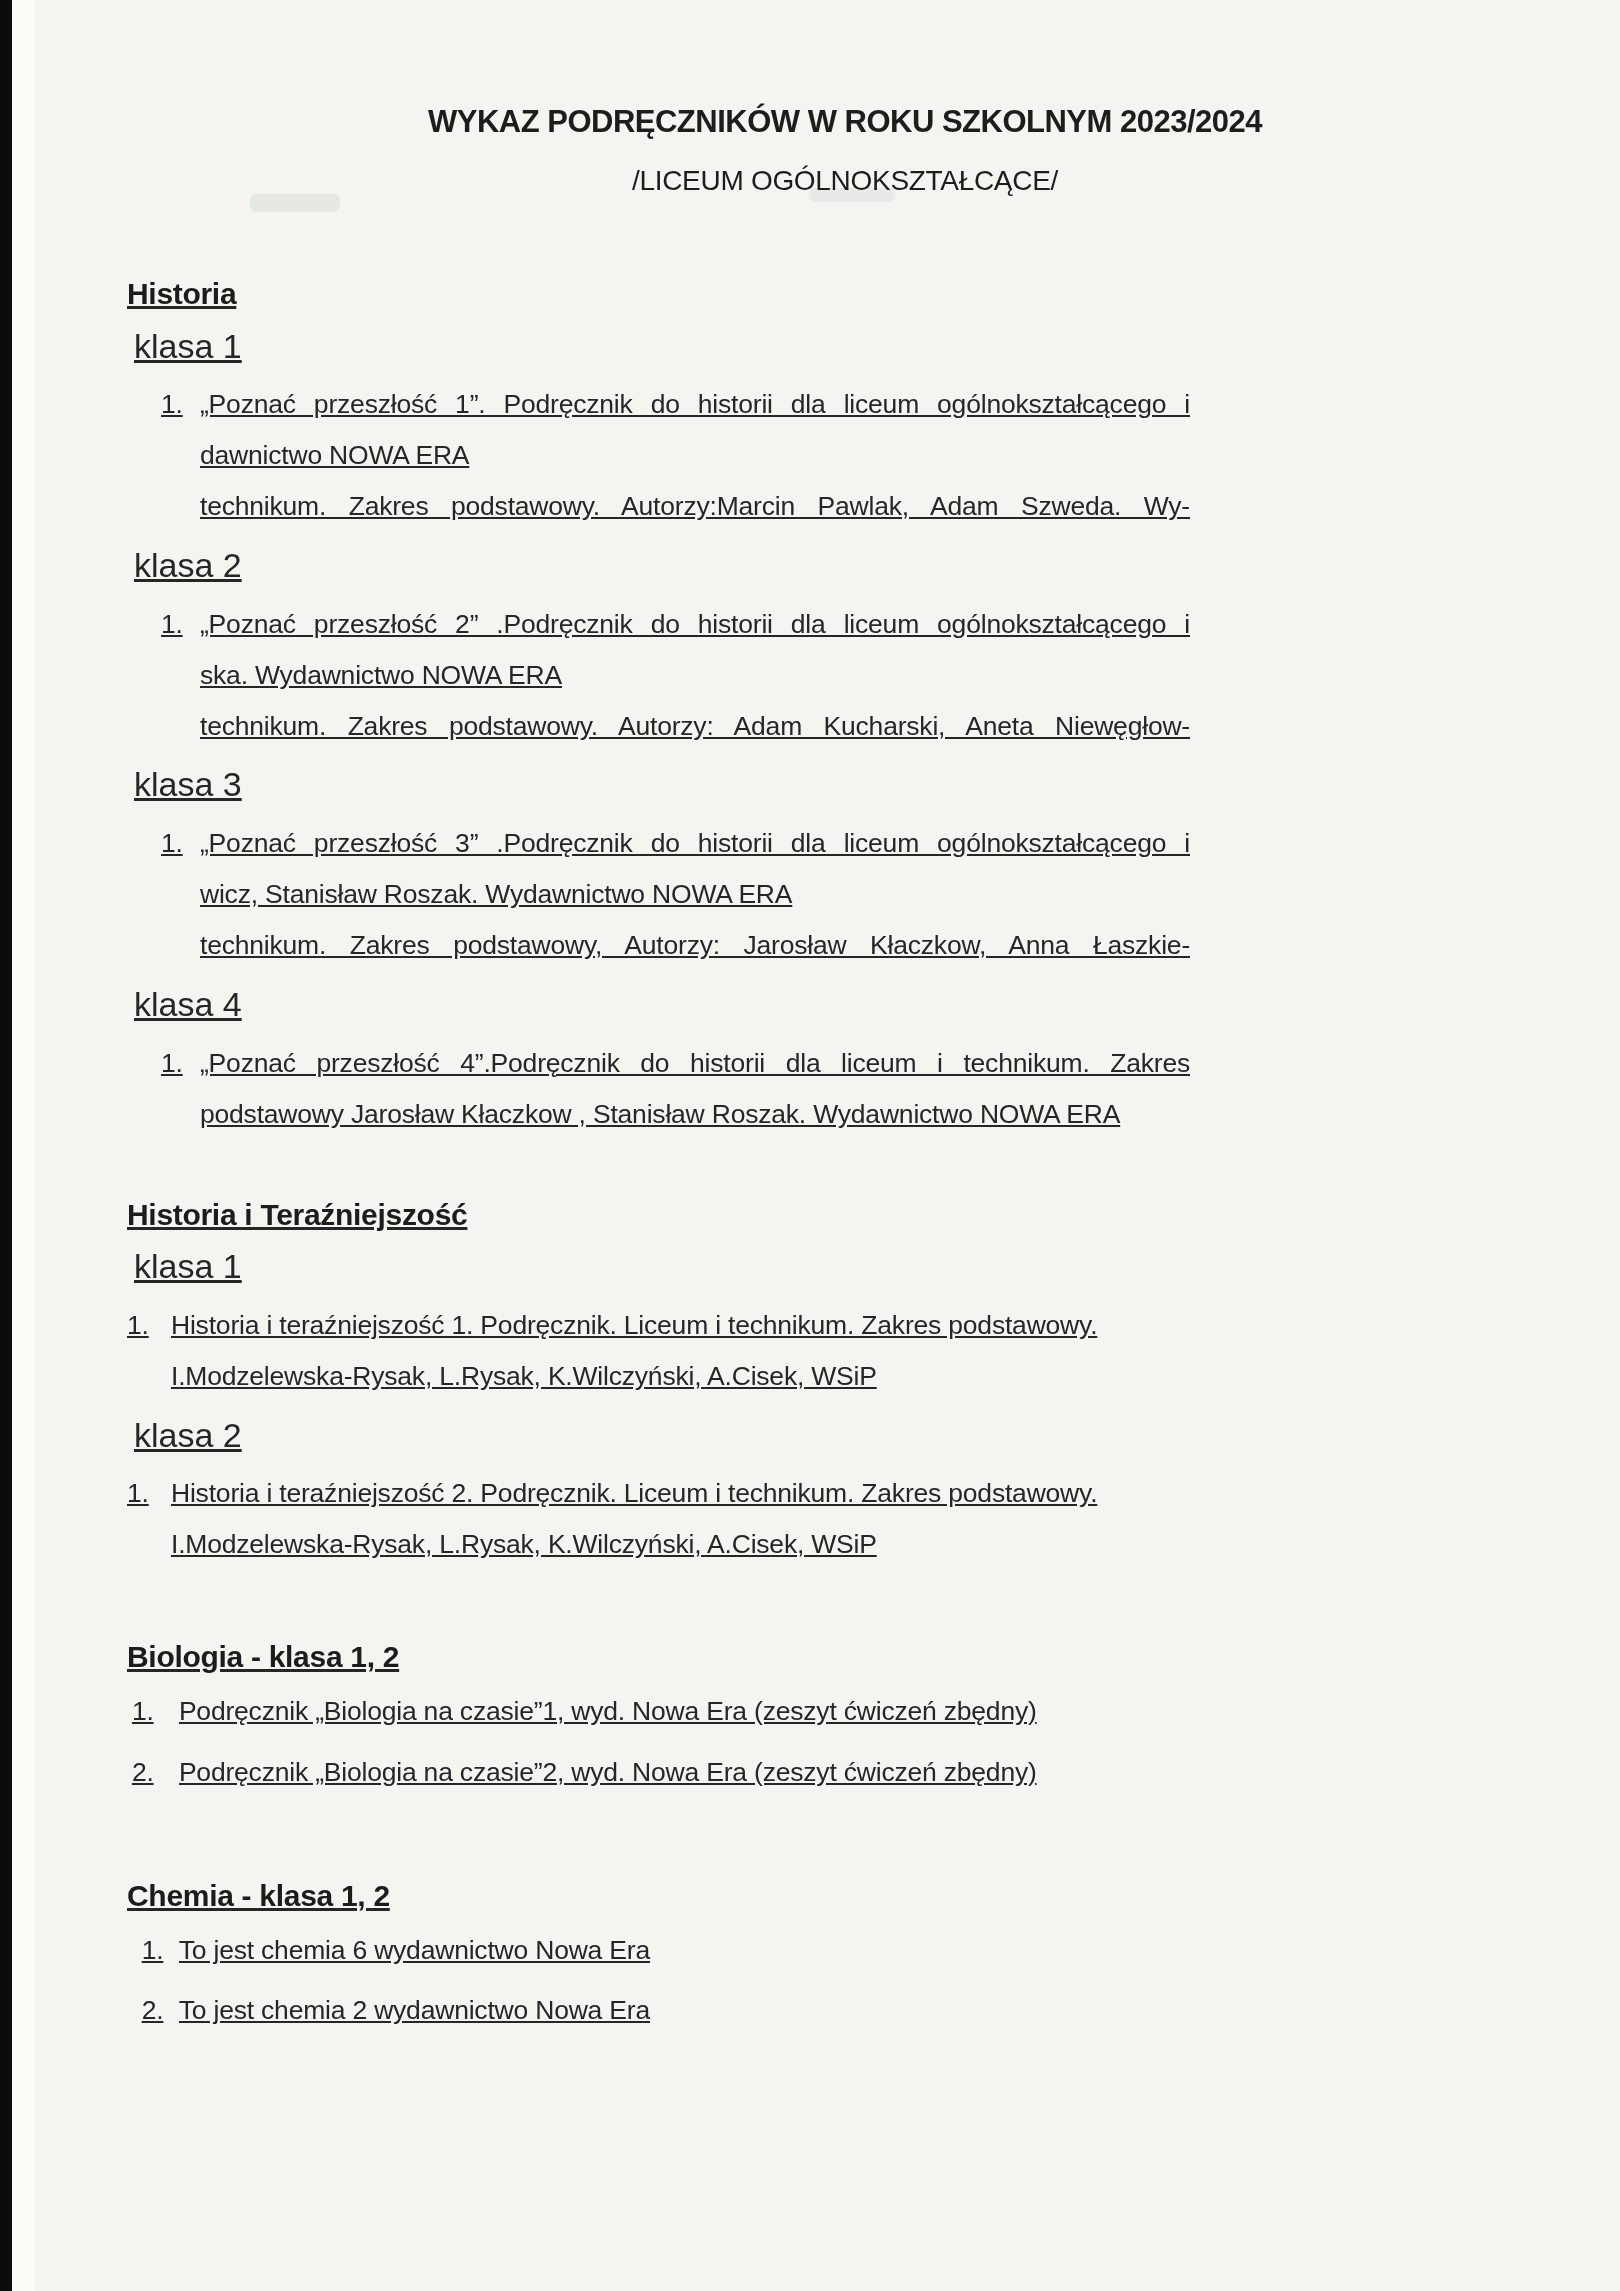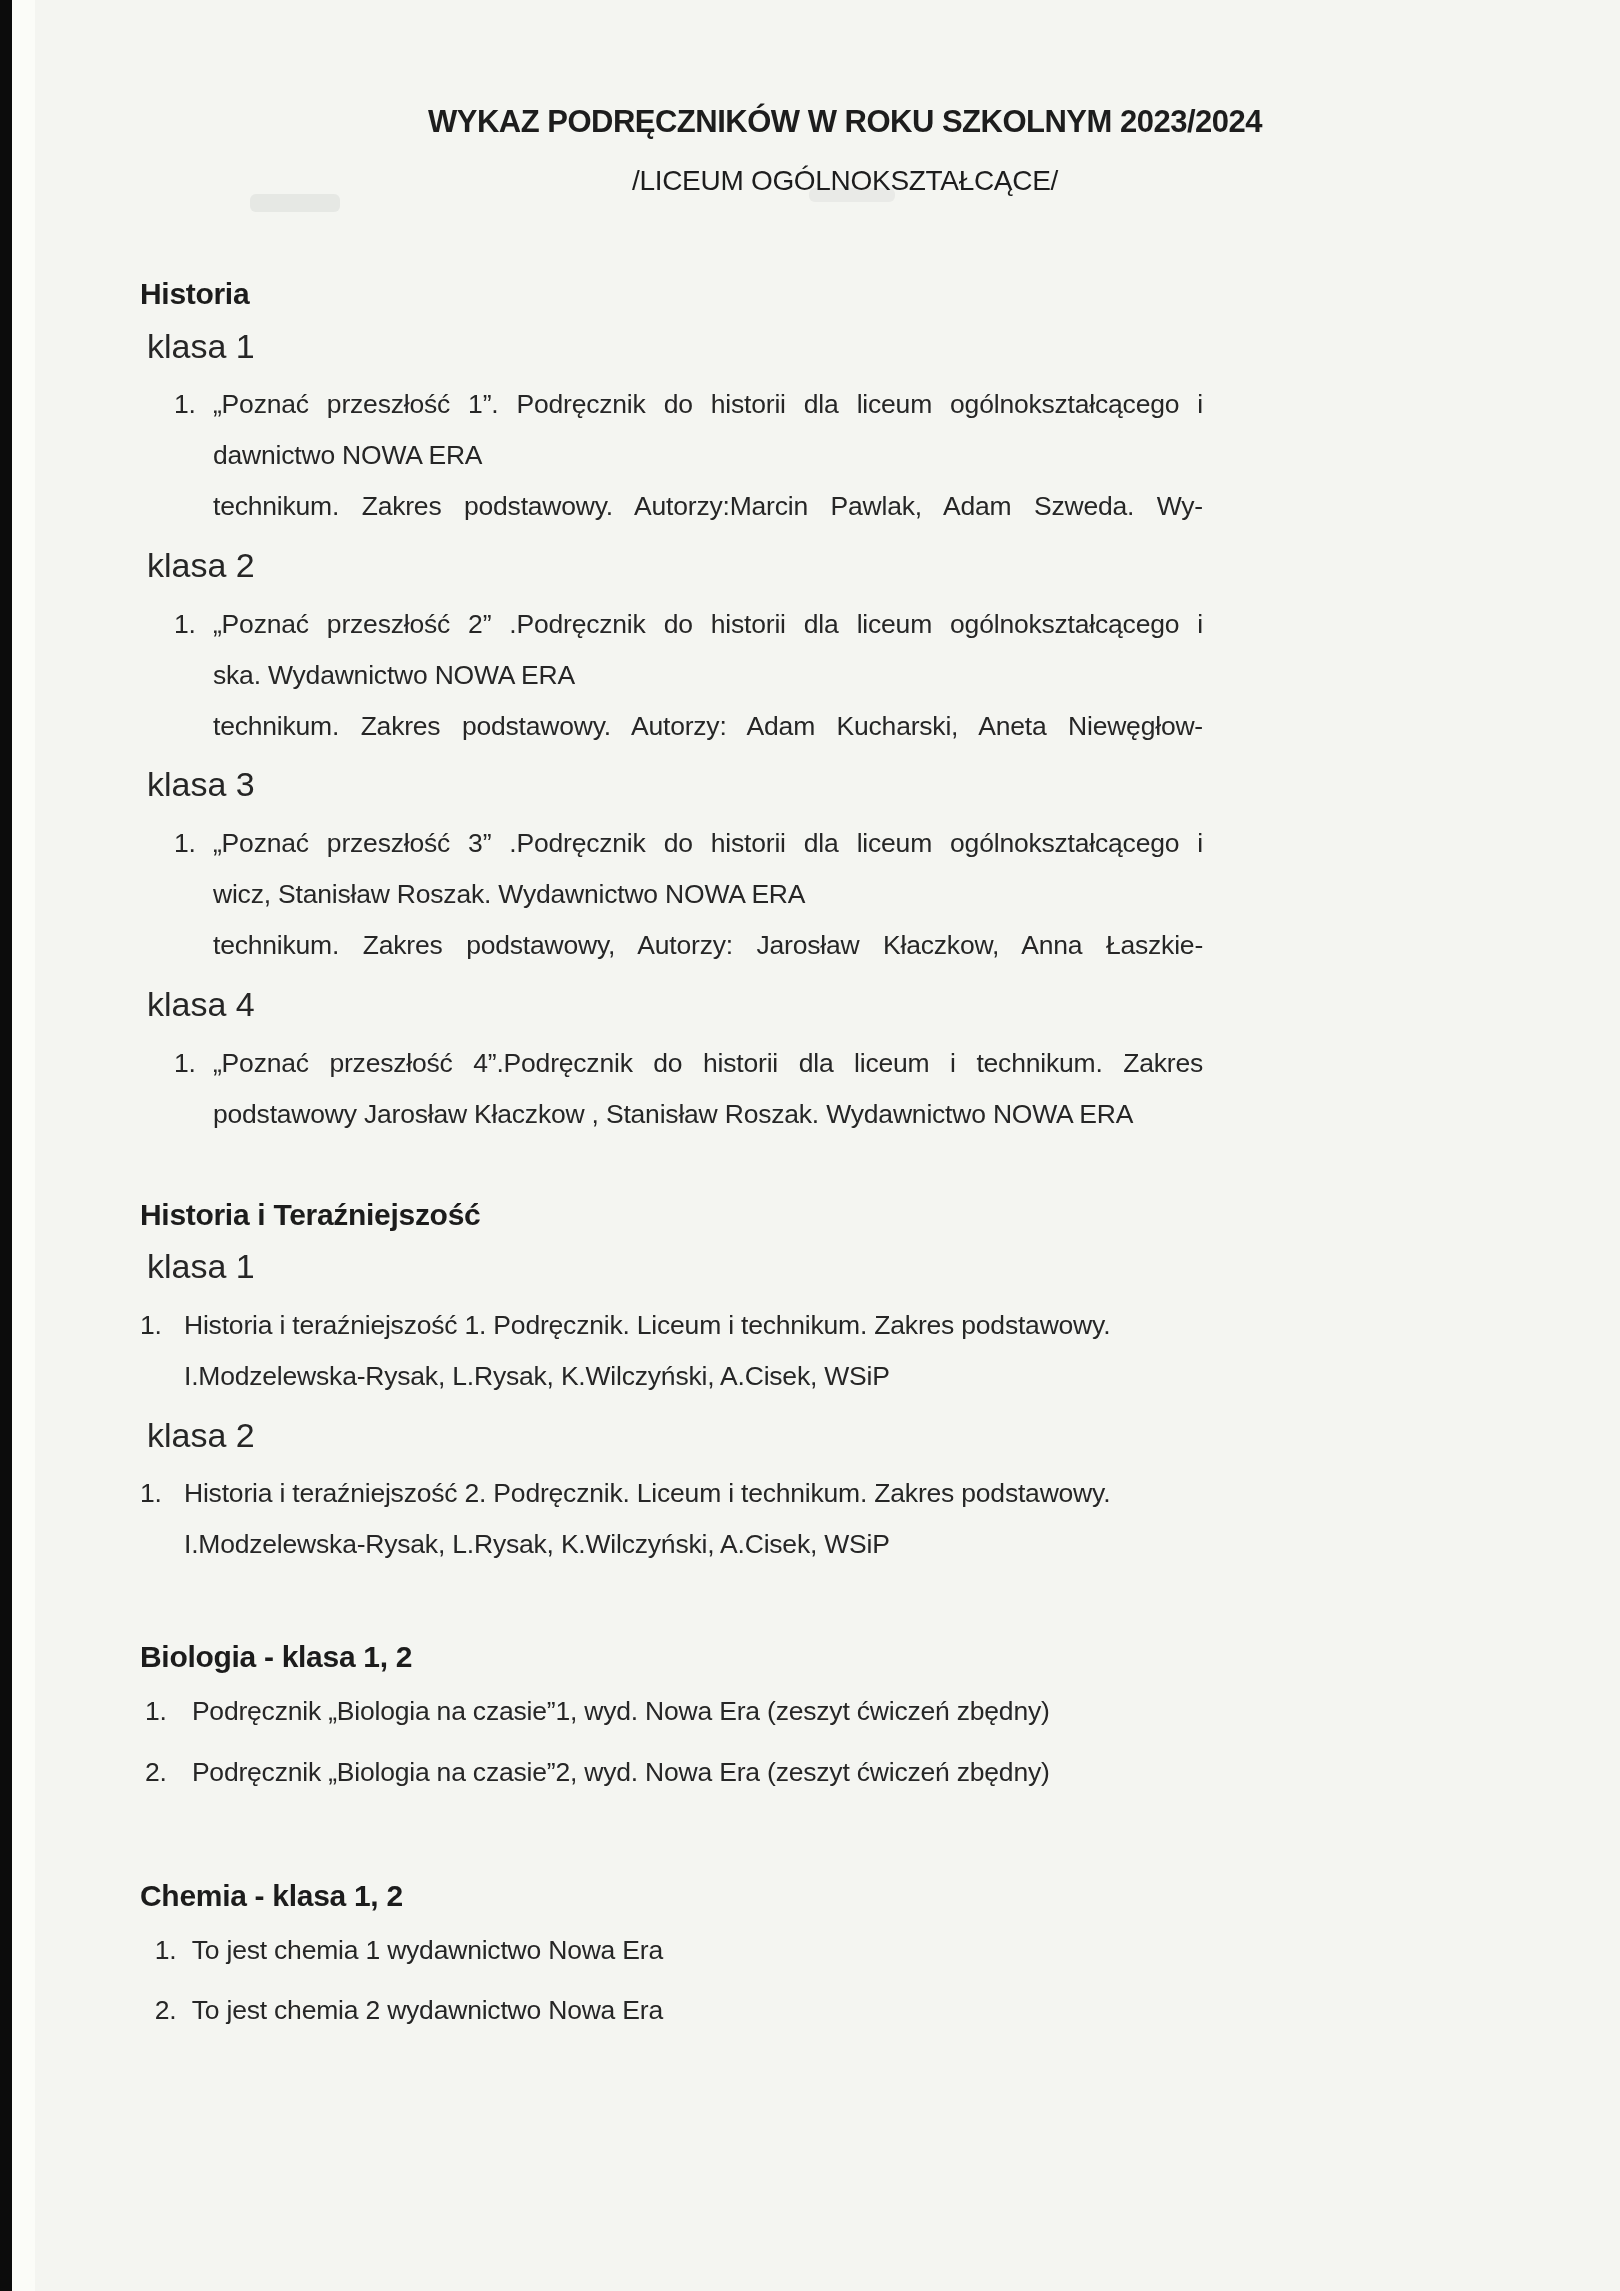--- a/index.html
+++ b/index.html
@@ -37,22 +37,23 @@
     letter-spacing: -0.5px; color: #1d1d1d;
   }
   .doc-subtitle {
     margin-top: 21.6px;
     font-weight: normal; font-size: 28px; line-height: 35px;
     letter-spacing: -0.3px; color: #1d1d1d;
   }
 
   
   .content {
-    position: absolute; left: 140px; top: 0;
+    position: absolute; left: 127px; top: 0;
     width: 1063px;
+    text-decoration: underline;
   }
   .section-heading {
     font-weight: bold; font-size: 30px; line-height: 39px;
     letter-spacing: -0.3px; color: #1c1c1c;
   }
   .sec-historia { margin-top: 274px; }
   .sec-hit      { margin-top: 55px; }
   .sec-bio      { margin-top: 67px; }
   .sec-chem     { margin-top: 78px; }
 
@@ -182,21 +183,21 @@
         </div>
     </div>
   </div>
 
   <div class="section sec-chem">
     <div class="section-heading">Chemia - klasa 1, 2</div>
 
     <div class="item-row simple indent-chem">
       <span class="num num-chem">1.</span>
       <div class="item-text">
-          <div class="line">To jest chemia 1 wydawnictwo Nowa Era</div>
+          <div class="line">To jest chemia 6 wydawnictwo Nowa Era</div>
         </div>
     </div>
     <div class="item-row simple indent-chem">
       <span class="num num-chem">2.</span>
       <div class="item-text">
           <div class="line">To jest chemia 2 wydawnictwo Nowa Era</div>
         </div>
     </div>
   </div>
 

